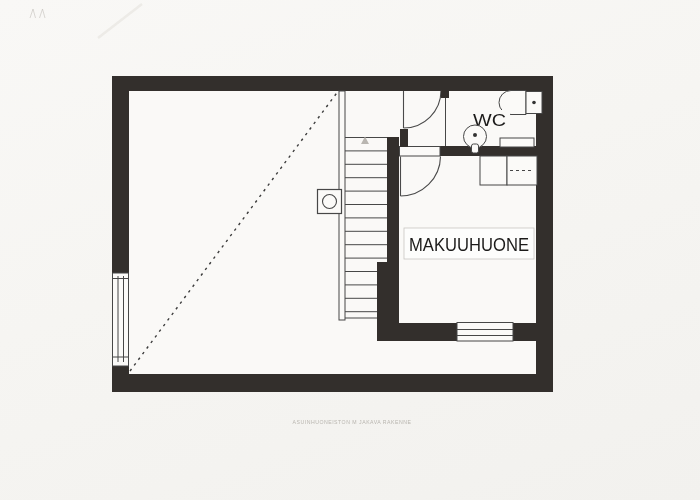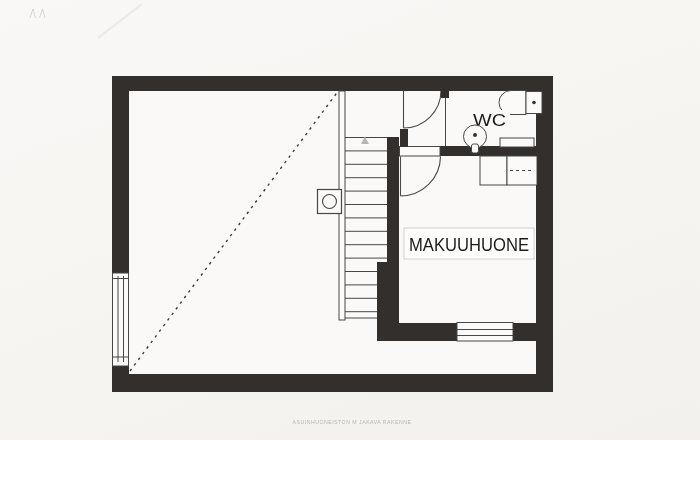--- a/index.html
+++ b/index.html
@@ -6,21 +6,21 @@
     margin: 0;
     padding: 0;
     width: 700px;
     height: 500px;
     overflow: hidden;
     font-family: "Liberation Sans", sans-serif;
   }
   .page {
     position: relative;
     width: 700px;
-    height: 440px;
+    height: 500px;
     background: linear-gradient(160deg, #f9f8f6 0%, #f6f5f2 45%, #f2f1ee 100%);
   }
   svg { display: block; }
   .wall { fill: #332f2c; stroke: none; }
   .thin { stroke: #474747; stroke-width: 1; fill: none; }
   .fixture { fill: #fbfaf8; stroke: #474747; stroke-width: 1; }
   .whitebox { fill: #fbfaf8; stroke: #474747; stroke-width: 1; }
   .doorline { stroke: #4a4a4a; stroke-width: 1.1; fill: none; }
   .label-text {
     fill: #1c1b1a;

